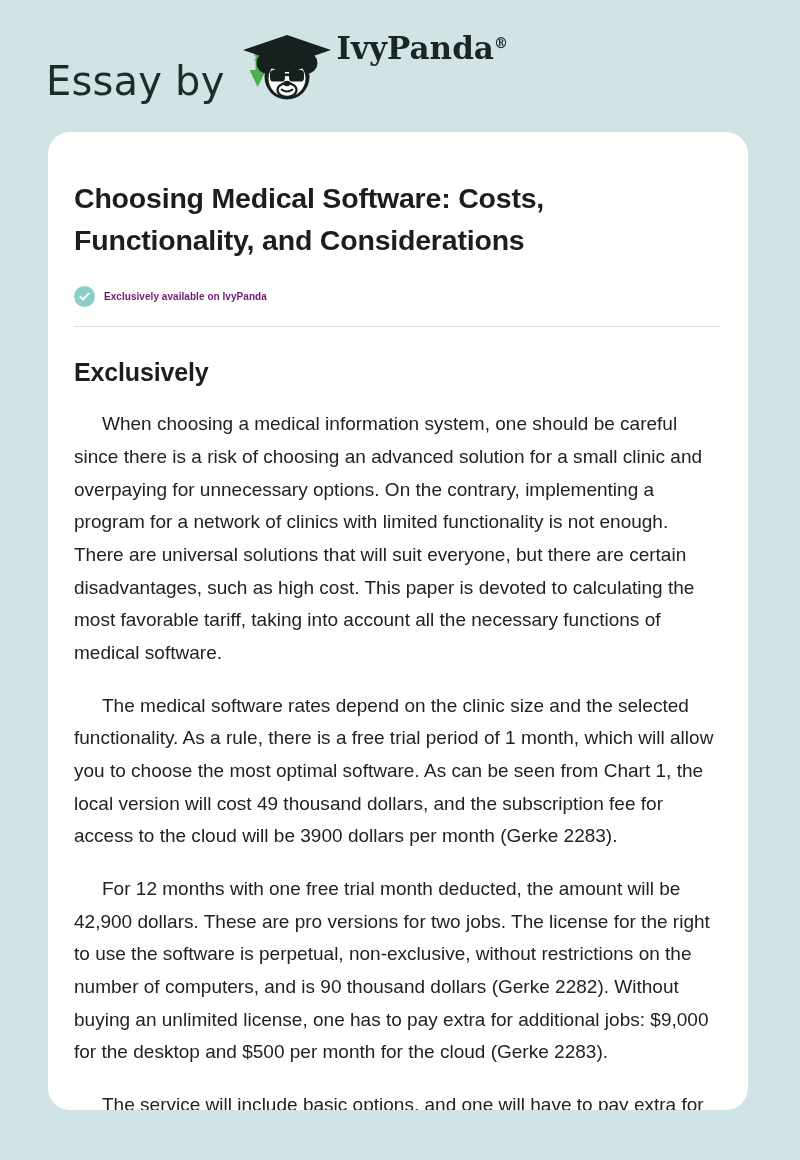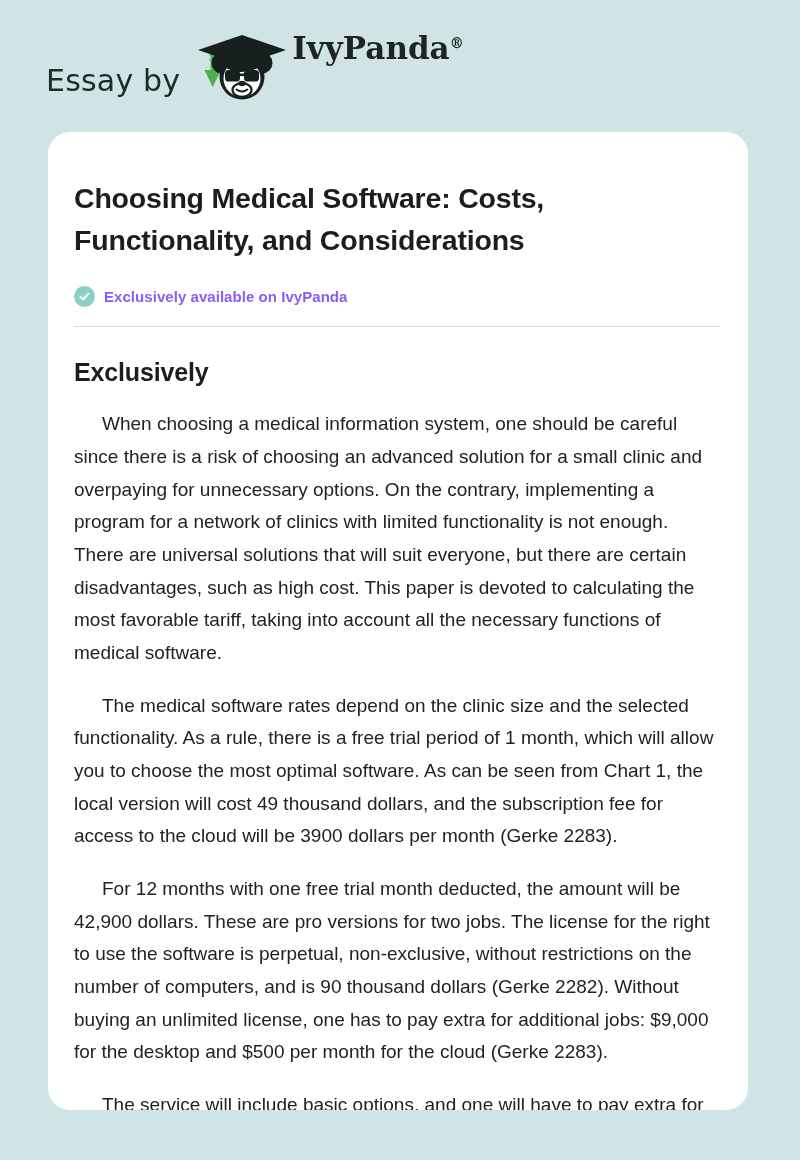--- a/index.html
+++ b/index.html
@@ -19,21 +19,21 @@
     position: absolute;
     left: 46px;
     top: 34px;
     height: 70px;
     display: flex;
     align-items: center;
     gap: 14px;
   }
   .brand-essay-by {
     font-family: "DejaVu Sans", sans-serif;
-    font-size: 30px;
+    font-size: 40px;
     font-weight: 400;
     color: #1d2b2b;
     letter-spacing: 0.2px;
     line-height: 1;
     white-space: nowrap;
     margin-top: 24px;
   }
   .brand-logo {
     display: flex;
     align-items: flex-start;
@@ -99,23 +99,23 @@
     height: 21px;
     border-radius: 50%;
     background: #8ccfc8;
     display: flex;
     align-items: center;
     justify-content: center;
     flex: 0 0 auto;
   }
   .check-circle svg { display: block; }
   .exclusive-badge-label {
-    font-size: 15px;
-    font-weight: 700;
-    color: #8b5cf6;
+    font-size: 10px;
+    font-weight: 700;
+    color: #701a75;
     letter-spacing: 0.05px;
   }
 
   .divider {
     margin-top: 19px;
     height: 1px;
     background: #dedede;
     width: 646px;
   }
 

